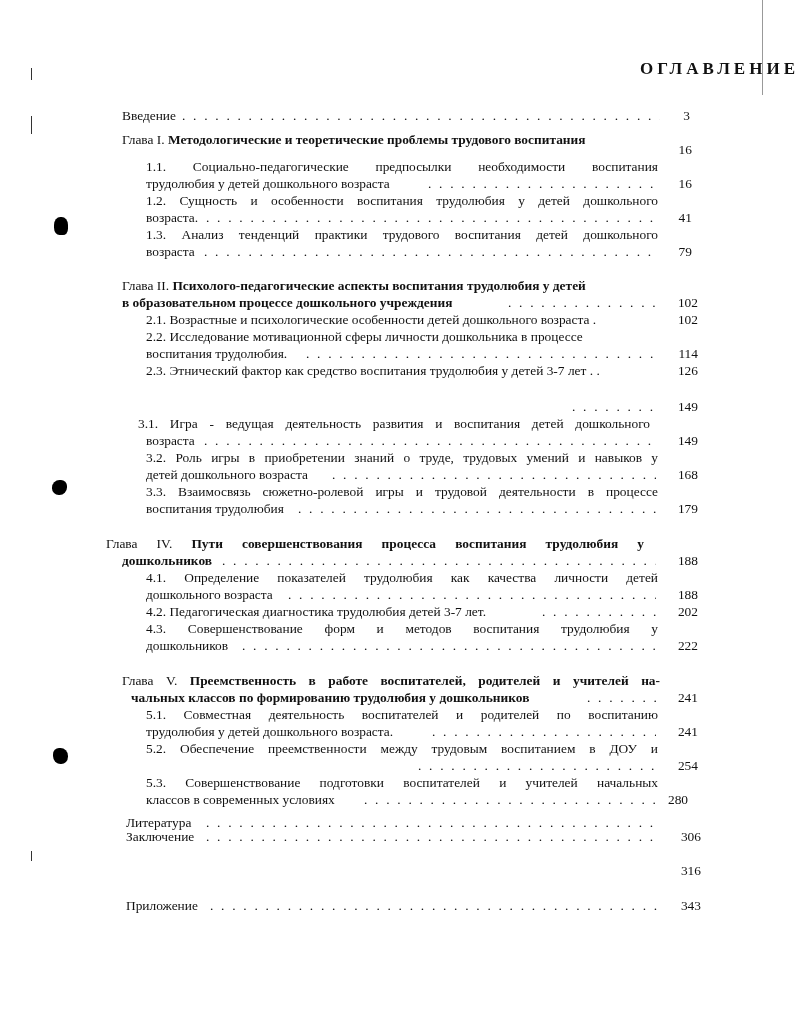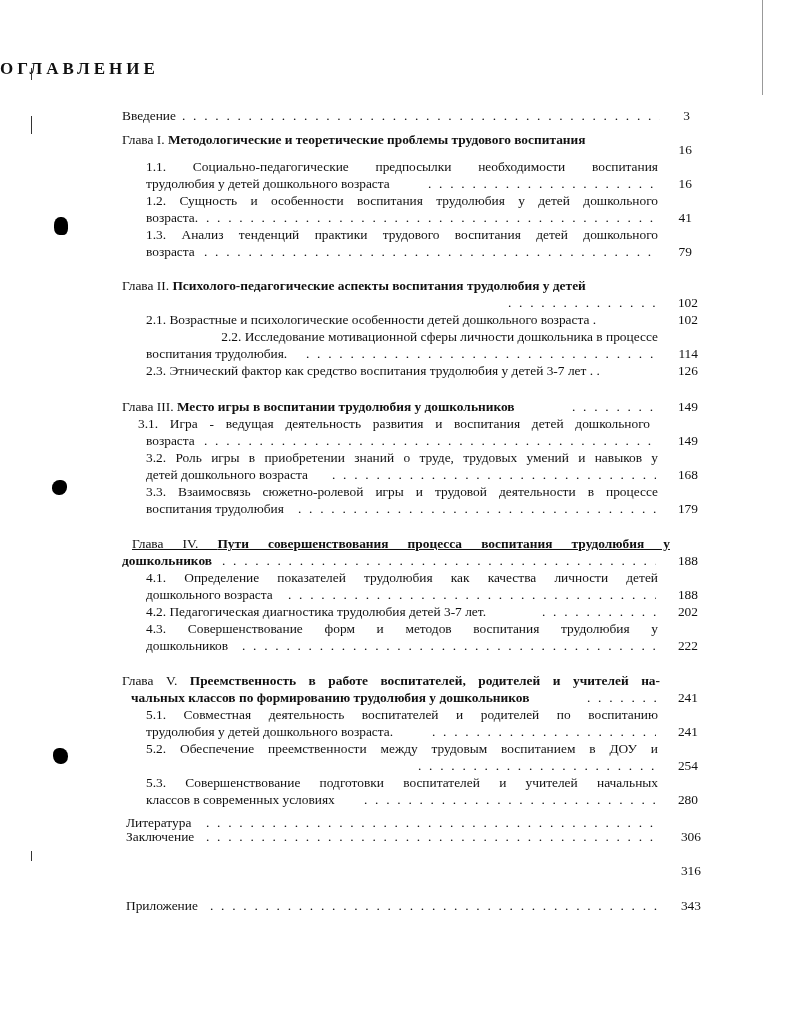--- a/index.html
+++ b/index.html
@@ -1,18 +1,18 @@
 <!DOCTYPE html>
 <html><head>
 <meta charset="utf-8">
 <style>
   html, body { margin: 0; padding: 0; background: #ffffff; }
   body { width: 799px; height: 1034px; position: relative; overflow: hidden;
          font-family: "Liberation Serif", "DejaVu Serif", serif; color: #111; }
-  .title { position: absolute; left: 0; width: 799px; top: 59px; text-align: left;
+  .title { position: absolute; left: 0; width: 799px; top: 59px; text-align: right;
            font-weight: bold; font-size: 17px; letter-spacing: 4px; }
   .line { position: absolute; font-size: 13.4px; line-height: 17px; white-space: nowrap; height: 17px; }
   .txt { position: absolute; left: 0; top: 0; white-space: nowrap; }
   .bold { font-weight: bold; }
   .justify { text-align: justify; text-align-last: justify; white-space: normal; }
   .page { position: absolute; font-size: 13.4px; line-height: 17px; text-align: right; width: 40px; }
   .lead { position: absolute; top: 0; overflow: hidden; white-space: nowrap; letter-spacing: 2.2px; }
   .mark { position: absolute; background: #333; width: 1px; }
   .blot { position: absolute; background: #000; }
 </style>
@@ -51,39 +51,39 @@
   <div class="line" style="left:146px; top:243px; width:512px;">
     <span class="txt">возраста</span>
     <span class="lead" style="left:58px; width:454px;">. . . . . . . . . . . . . . . . . . . . . . . . . . . . . . . . . . . . . . . . . . . . . . . . . . . . . . . . . . . . . . . . . . . . . . . . . . . . . . . . . . . . . . . . . . . . . .</span>
   </div>
   <div class="page" style="left:652px; top:243px;">79</div>
 
   <div class="line" style="left:122px; top:277px; width:540px;">
     <span class="txt"><span>Глава II. </span><span class="bold">Психолого-педагогические аспекты воспитания трудолюбия у детей</span></span>
   </div>
   <div class="line" style="left:122px; top:294px; width:534px;">
+    <span class="txt bold">в образовательном процессе дошкольного учреждения</span>
     <span class="lead" style="left:386px; width:148px;">. . . . . . . . . . . . . . . . . . . . . . . . . . . . . . . . . . . . . . . . . . . . . . . . . . . . . . . . . . . . . . . . . . . . . . . . . . . . . . . . . . . . . . . . . . . . . .</span>
   </div>
   <div class="page" style="left:658px; top:294px;">102</div>
 
   <div class="line" style="left:146px; top:311px; width:512px;">2.1. Возрастные и психологические особенности детей дошкольного возраста .</div>
   <div class="page" style="left:658px; top:311px;">102</div>
 
-  <div class="line" style="left:146px; top:328px; width:512px;text-align:right;">2.2. Исследование мотивационной сферы личности дошкольника в процессе</div>
+  <div class="line" style="left:146px; top:328px; width:512px;">2.2. Исследование мотивационной сферы личности дошкольника в процессе</div>
   <div class="line" style="left:146px; top:345px; width:510px;">
     <span class="txt">воспитания трудолюбия.</span>
     <span class="lead" style="left:160px; width:350px;">. . . . . . . . . . . . . . . . . . . . . . . . . . . . . . . . . . . . . . . . . . . . . . . . . . . . . . . . . . . . . . . . . . . . . . . . . . . . . . . . . . . . . . . . . . . . . .</span>
   </div>
   <div class="page" style="left:658px; top:345px;">114</div>
 
   <div class="line" style="left:146px; top:362px; width:512px;">2.3. Этнический фактор как средство воспитания трудолюбия у детей 3-7 лет . .</div>
   <div class="page" style="left:658px; top:362px;">126</div>
 
   <div class="line" style="left:122px; top:398px; width:534px;">
-    <span class="txt"><span>Глава III. </span><span class="bold">Место игры в воспитании трудолюбия у дошкольников</span></span>
     <span class="lead" style="left:450px; width:84px;">. . . . . . . . . . . . . . . . . . . . . . . . . . . . . . . . . . . . . . . . . . . . . . . . . . . . . . . . . . . . . . . . . . . . . . . . . . . . . . . . . . . . . . . . . . . . . .</span>
   </div>
   <div class="page" style="left:658px; top:398px;">149</div>
 
   <div class="line justify" style="left:138px; top:415px; width:512px;">3.1. Игра - ведущая деятельность развития и воспитания детей дошкольного</div>
   <div class="line" style="left:146px; top:432px; width:510px;">
     <span class="txt">возраста</span>
     <span class="lead" style="left:58px; width:452px;">. . . . . . . . . . . . . . . . . . . . . . . . . . . . . . . . . . . . . . . . . . . . . . . . . . . . . . . . . . . . . . . . . . . . . . . . . . . . . . . . . . . . . . . . . . . . . .</span>
   </div>
   <div class="page" style="left:658px; top:432px;">149</div>
@@ -95,21 +95,21 @@
   </div>
   <div class="page" style="left:658px; top:466px;">168</div>
 
   <div class="line justify" style="left:146px; top:483px; width:512px;">3.3. Взаимосвязь сюжетно-ролевой игры и трудовой деятельности в процессе</div>
   <div class="line" style="left:146px; top:500px; width:510px;">
     <span class="txt">воспитания трудолюбия</span>
     <span class="lead" style="left:152px; width:358px;">. . . . . . . . . . . . . . . . . . . . . . . . . . . . . . . . . . . . . . . . . . . . . . . . . . . . . . . . . . . . . . . . . . . . . . . . . . . . . . . . . . . . . . . . . . . . . .</span>
   </div>
   <div class="page" style="left:658px; top:500px;">179</div>
 
-  <div class="line justify" style="left:132px; top:535px; width:538px;text-decoration:underline;">
+  <div class="line justify" style="left:106px; top:535px; width:538px;">
     <span>Глава IV. </span><span class="bold">Пути совершенствования процесса воспитания трудолюбия у</span>
   </div>
   <div class="line" style="left:122px; top:552px; width:534px;">
     <span class="txt bold">дошкольников</span>
     <span class="lead" style="left:100px; width:434px;">. . . . . . . . . . . . . . . . . . . . . . . . . . . . . . . . . . . . . . . . . . . . . . . . . . . . . . . . . . . . . . . . . . . . . . . . . . . . . . . . . . . . . . . . . . . . . .</span>
   </div>
   <div class="page" style="left:658px; top:552px;">188</div>
 
   <div class="line justify" style="left:146px; top:569px; width:512px;">4.1. Определение показателей трудолюбия как качества личности детей</div>
   <div class="line" style="left:146px; top:586px; width:510px;">
@@ -151,21 +151,21 @@
   <div class="line" style="left:146px; top:757px; width:510px;">
     <span class="lead" style="left:272px; width:238px;">. . . . . . . . . . . . . . . . . . . . . . . . . . . . . . . . . . . . . . . . . . . . . . . . . . . . . . . . . . . . . . . . . . . . . . . . . . . . . . . . . . . . . . . . . . . . . .</span>
   </div>
   <div class="page" style="left:658px; top:757px;">254</div>
 
   <div class="line justify" style="left:146px; top:774px; width:512px;">5.3. Совершенствование подготовки воспитателей и учителей  начальных</div>
   <div class="line" style="left:146px; top:791px; width:510px;">
     <span class="txt">классов в современных условиях</span>
     <span class="lead" style="left:218px; width:292px;">. . . . . . . . . . . . . . . . . . . . . . . . . . . . . . . . . . . . . . . . . . . . . . . . . . . . . . . . . . . . . . . . . . . . . . . . . . . . . . . . . . . . . . . . . . . . . .</span>
   </div>
-  <div class="page" style="left:658px; top:791px;">280</div>
+  <div class="page" style="left:658px; top:791px;text-align:center;">280</div>
 
   <div class="line" style="left:126px; top:828px; width:534px;">
     <span class="txt">Заключение</span>
     <span class="lead" style="left:80px; width:454px;">. . . . . . . . . . . . . . . . . . . . . . . . . . . . . . . . . . . . . . . . . . . . . . . . . . . . . . . . . . . . . . . . . . . . . . . . . . . . . . . . . . . . . . . . . . . . . .</span>
   </div>
   <div class="page" style="left:661px; top:828px;">306</div>
 
   <div class="line" style="left:126px; top:814px; width:534px;">
     <span class="txt">Литература</span>
     <span class="lead" style="left:80px; width:454px;">. . . . . . . . . . . . . . . . . . . . . . . . . . . . . . . . . . . . . . . . . . . . . . . . . . . . . . . . . . . . . . . . . . . . . . . . . . . . . . . . . . . . . . . . . . . . . .</span>

